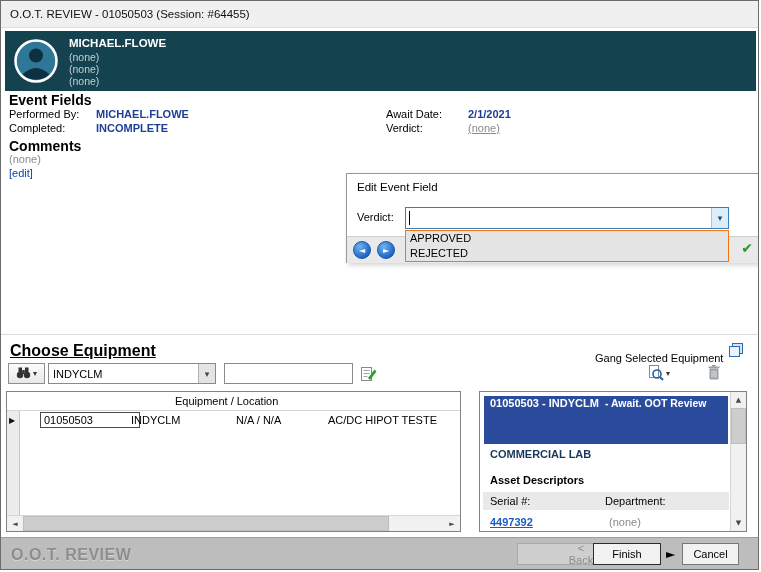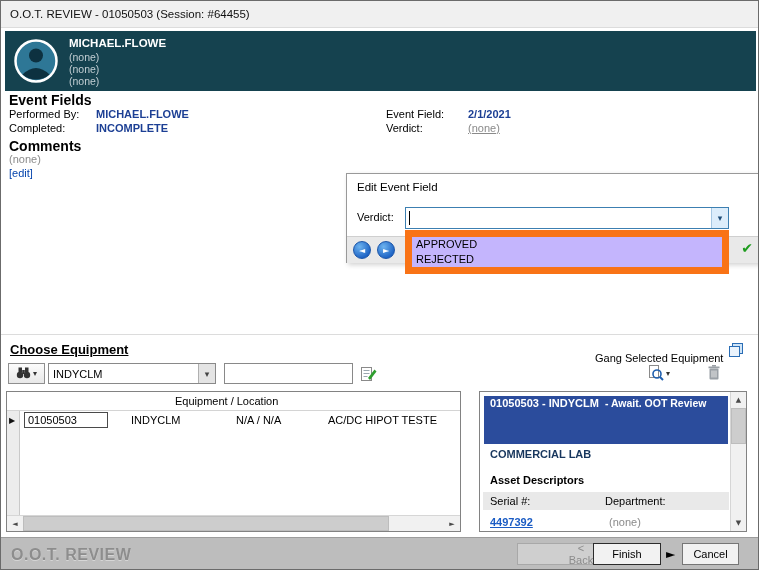--- a/index.html
+++ b/index.html
@@ -37,28 +37,28 @@
   .caret-line { position: absolute; left: 3px; top: 3px; width: 1px; height: 14px; background: #000; }
   .popup-strip { position: absolute; left: 0; top: 62px; width: 100%; height: 27px;
                  background: #e9e9e9; border-top: 1px solid #cfcfcf; }
   .nav-circle { position: absolute; top: 4px; width: 18px; height: 18px; border-radius: 50%;
                 background: radial-gradient(circle at 35% 30%, #6db3ef, #1c62c4 75%);
                 border: 1px solid #1b55a8; color: #fff; font-size: 8px;
                 display: flex; align-items: center; justify-content: center; cursor: pointer; }
   .icon-check { position: absolute; right: 40px; top: 3px; color: #1e9c1e; font-weight: bold; font-size: 14px; z-index: 10; cursor: pointer; }
   .icon-reject { position: absolute; right: 6px; top: 3px; color: #cf2020; font-weight: bold; font-size: 14px;
                  letter-spacing: -3px; z-index: 10; cursor: pointer; }
-  .dropdown-list { position: absolute; left: 58px; top: 56px; width: 324px; background: #c4b5fd;
-                   border: 7px solid #f97316; z-index: 6; }
+  .dropdown-list { position: absolute; left: 58px; top: 56px; width: 324px; background: #e5e5e5;
+                   border: 1px solid #f97316; z-index: 6; }
   .dd-item { height: 15px; line-height: 15px; padding-left: 4px; cursor: pointer; }
 
   .divider { position: absolute; left: 0; top: 333px; width: 100%; height: 1px; background: #dcdcdc; }
 
   
-  .choose-heading { position: absolute; left: 9px; top: 341px; font-weight: bold; font-size: 13px;
+  .choose-heading { position: absolute; left: 9px; top: 341px; font-weight: bold; font-size: 16px;
                     text-decoration: underline; cursor: pointer; }
   .gang-label { position: absolute; left: 594px; top: 343px; margin-top: 8px; }
   .gang-icon { position: absolute; left: 727px; top: 341px; cursor: pointer; }
 
   .tool-btn { position: absolute; display: flex; align-items: center; justify-content: center; cursor: pointer; }
   .binoc-btn { left: 7px; top: 362px; width: 37px; height: 21px;
                background: linear-gradient(#fcfcfc, #e8e8e8); border: 1px solid #8f8f8f; gap: 2px; }
   .small-chev { font-size: 8px; color: #333; }
   .ecombo { position: absolute; left: 47px; top: 362px; width: 168px; height: 21px;
             border: 1px solid #898989; display: flex; align-items: center; background: #fff; cursor: pointer; }
@@ -72,21 +72,21 @@
 
   
   .etable { position: absolute; left: 5px; top: 390px; width: 455px; height: 141px;
             border: 1px solid #828282; background: #fff; overflow: hidden; }
   .thead { position: absolute; left: 0; top: 0; width: 100%; height: 19px; border-bottom: 1px solid #d4d4d4; text-decoration: underline; }
   .thead-label { position: absolute; left: 168px; top: 3px; }
   .gutter { position: absolute; left: 0; top: 19px; bottom: 16px; width: 13px;
             background: #ececec; border-right: 1px solid #c9c9c9; }
   .row-marker { position: absolute; left: 2px; top: 5px; font-size: 8px; color: #111; }
   .trow { position: absolute; left: 13px; top: 19px; right: 0; height: 20px; cursor: pointer; }
-  .cell-id { position: absolute; left: 4px; top: 1px; width: 84px; height: 16px;
+  .cell-id { position: absolute; left: 20px; top: 1px; width: 100px; height: 16px;
              border: 1px solid #4a4a4a; padding: 1px 3px; background: #fff; }
   .cell-model { position: absolute; left: 111px; top: 3px; }
   .cell-loc { position: absolute; left: 216px; top: 3px; }
   .cell-desc { position: absolute; left: 308px; top: 3px; white-space: nowrap; }
   .hscroll { position: absolute; left: 0; bottom: 0; width: 100%; height: 16px;
              background: #f1f1f1; border-top: 1px solid #d6d6d6; }
   .hs-btn { position: absolute; top: 0; width: 16px; height: 15px; display: flex; align-items: center;
             justify-content: center; font-size: 7px; color: #4a4a4a; cursor: pointer; }
   .hs-thumb { position: absolute; left: 16px; top: 0; width: 366px; height: 15px;
               background: #cdcdcd; border: 1px solid #bdbdbd; cursor: pointer; }
@@ -145,21 +145,21 @@
     <div class="banner-sub" style="top:20px">(none)</div>
     <div class="banner-sub" style="top:32px">(none)</div>
     <div class="banner-sub" style="top:44px">(none)</div>
   </div>
 
   <div class="heading" style="left:8px; top:91px">Event Fields</div>
   <span class="lbl" style="left:8px; top:107px">Performed By:</span>
   <span class="val-blue" style="left:95px; top:107px">MICHAEL.FLOWE</span>
   <span class="lbl" style="left:8px; top:121px">Completed:</span>
   <span class="val-blue" style="left:95px; top:121px">INCOMPLETE</span>
-  <span class="lbl" style="left:385px; top:107px">Event Field:</span>
+  <span class="lbl" style="left:385px; top:107px">Await Date:</span>
   <span class="val-blue" style="left:467px; top:107px">2/1/2021</span>
   <span class="lbl" style="left:385px; top:121px">Verdict:</span>
   <span class="val-gray underline" style="left:467px; top:121px; cursor:pointer">(none)</span>
 
   <div class="heading" style="left:8px; top:137px">Comments</div>
   <span class="val-gray" style="left:8px; top:152px">(none)</span>
   <span class="link" style="left:8px; top:166px">[edit]</span>
 
   <div class="popup">
     <div class="popup-title">Edit Event Field</div>

